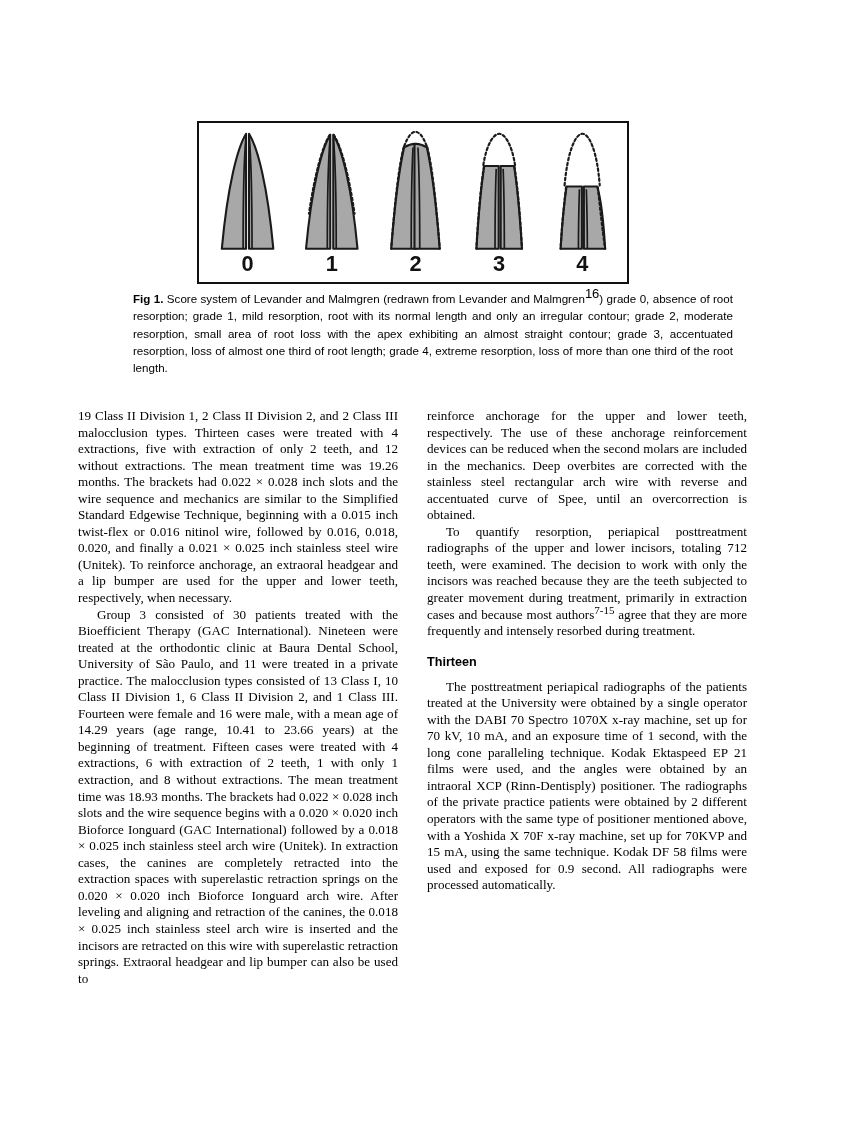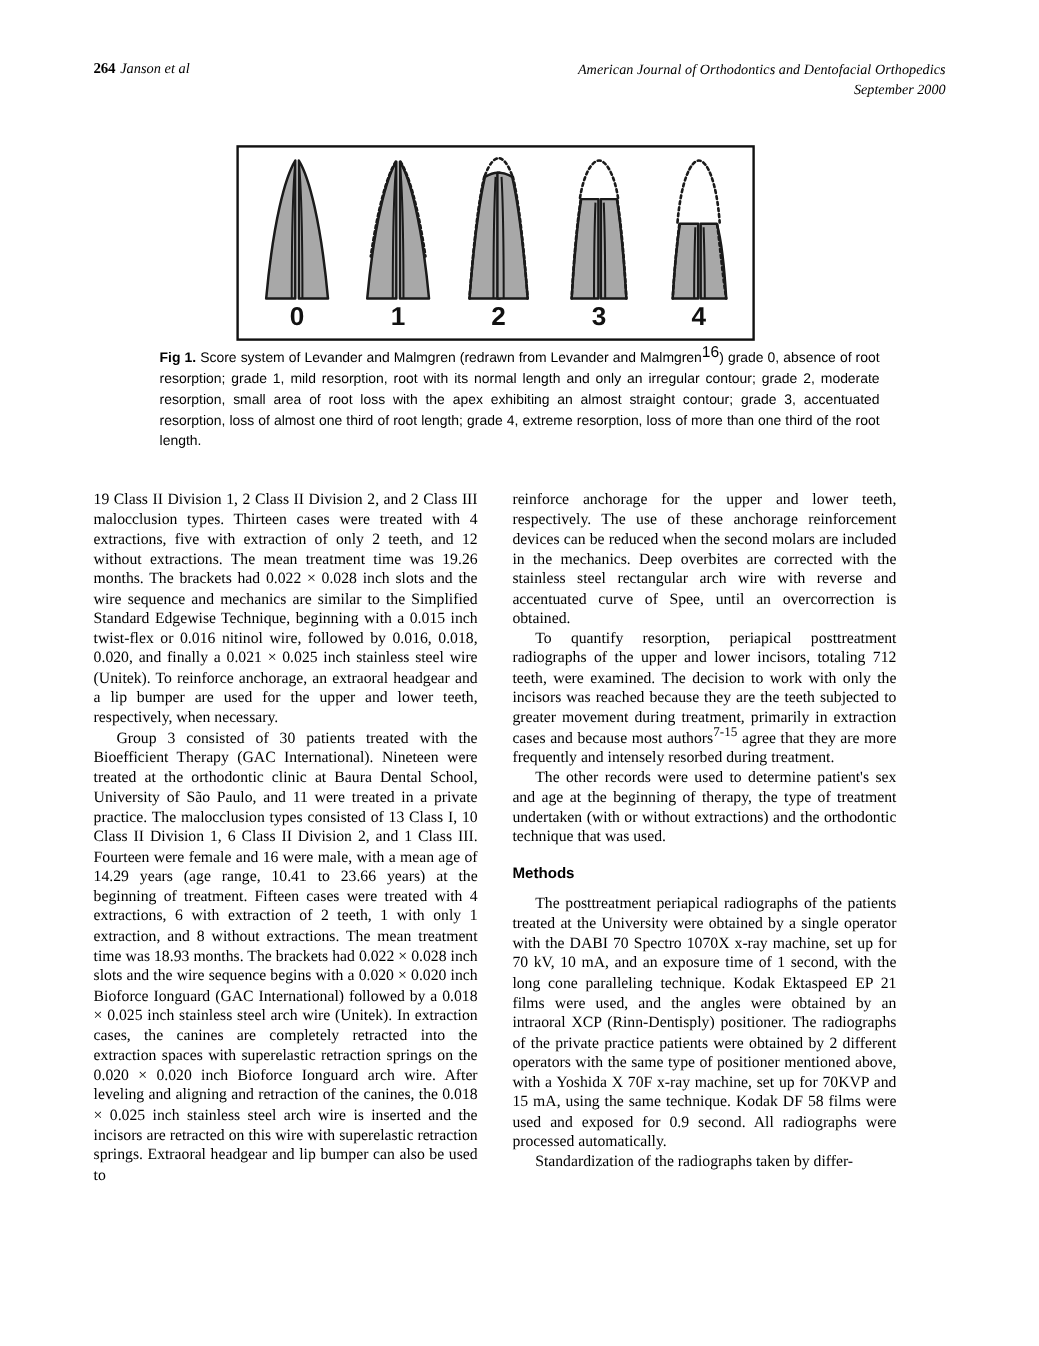--- a/index.html
+++ b/index.html
@@ -137,29 +137,20 @@
     margin: 15px 0 9px 0;
     line-height: 15px;
     text-align: left;
   }
 </style>
 </head>
 <body>
 
 <div class="page">
 
-  <div class="runhead">
-    <div class="runhead-left">
-      <span class="runhead-pageno">264</span><span class="runhead-authors">Janson et al</span>
-    </div>
-    <div class="runhead-right">
-      <span class="jname">American Journal of Orthodontics and Dentofacial Orthopedics</span>
-      <span class="jdate">September 2000</span>
-    </div>
-  </div>
 
   <div class="figure-box">
     <div class="figure-inner">
       <svg class="figure-svg" viewBox="0 0 426 157" preserveAspectRatio="none">
         <defs>
           <style>
             .tf { fill: #a8a8a8; stroke: #1a1a1a; stroke-width: 2.1; stroke-linejoin: round; }
             .cn { fill: none; stroke: #1a1a1a; stroke-width: 1.7; }
             .dt { fill: none; stroke: #1a1a1a; stroke-width: 2.2; stroke-dasharray: 2.6 2.6; stroke-linecap: round; }
             .gl { font-family: "Liberation Sans", sans-serif; font-size: 22px; font-weight: bold; fill: #111; text-anchor: middle; }
@@ -226,19 +217,17 @@
   </div>
 
   <div class="col col-left">
     <p class="noindent">19 Class II Division 1, 2 Class II Division 2, and 2 Class III malocclusion types. Thirteen cases were treated with 4 extractions, five with extraction of only 2 teeth, and 12 without extractions. The mean treatment time was 19.26 months. The brackets had 0.022 × 0.028 inch slots and the wire sequence and mechanics are similar to the Simplified Standard Edgewise Technique, beginning with a 0.015 inch twist-flex or 0.016 nitinol wire, followed by 0.016, 0.018, 0.020, and finally a 0.021 × 0.025 inch stainless steel wire (Unitek). To reinforce anchorage, an extraoral headgear and a lip bumper are used for the upper and lower teeth, respectively, when necessary.</p>
     <p>Group 3 consisted of 30 patients treated with the Bioefficient Therapy (GAC International). Nineteen were treated at the orthodontic clinic at Baura Dental School, University of São Paulo, and 11 were treated in a private practice. The malocclusion types consisted of 13 Class I, 10 Class II Division 1, 6 Class II Division 2, and 1 Class III. Fourteen were female and 16 were male, with a mean age of 14.29 years (age range, 10.41 to 23.66 years) at the beginning of treatment. Fifteen cases were treated with 4 extractions, 6 with extraction of 2 teeth, 1 with only 1 extraction, and 8 without extractions. The mean treatment time was 18.93 months. The brackets had 0.022 × 0.028 inch slots and the wire sequence begins with a 0.020 × 0.020 inch Bioforce Ionguard (GAC International) followed by a 0.018 × 0.025 inch stainless steel arch wire (Unitek). In extraction cases, the canines are completely retracted into the extraction spaces with superelastic retraction springs on the 0.020 × 0.020 inch Bioforce Ionguard arch wire. After leveling and aligning and retraction of the canines, the 0.018 × 0.025 inch stainless steel arch wire is inserted and the incisors are retracted on this wire with superelastic retraction springs. Extraoral headgear and lip bumper can also be used to</p>
   </div>
 
   <div class="col col-right">
     <p class="noindent">reinforce anchorage for the upper and lower teeth, respectively. The use of these anchorage reinforcement devices can be reduced when the second molars are included in the mechanics. Deep overbites are corrected with the stainless steel rectangular arch wire with reverse and accentuated curve of Spee, until an overcorrection is obtained.</p>
     <p><span>To quantify resorption, periapical posttreatment radiographs of the upper and lower incisors, totaling 712 teeth, were examined. The decision to work with only the incisors was reached because they are the teeth subjected to greater movement during treatment, primarily in extraction cases and because most authors</span><sup>7-15</sup><span> agree that they are more frequently and intensely resorbed during treatment.</span></p>
-    <p>The other records were used to determine patient's sex and age at the beginning of therapy, the type of treatment undertaken (with or without extractions) and the orthodontic technique that was used.</p>
-    <h3 class="section-head">Methods</h3>
+    <h3 class="section-head">Thirteen</h3>
     <p>The posttreatment periapical radiographs of the patients treated at the University were obtained by a single operator with the DABI 70 Spectro 1070X x-ray machine, set up for 70 kV, 10 mA, and an exposure time of 1 second, with the long cone paralleling technique. Kodak Ektaspeed EP 21 films were used, and the angles were obtained by an intraoral XCP (Rinn-Dentisply) positioner. The radiographs of the private practice patients were obtained by 2 different operators with the same type of positioner mentioned above, with a Yoshida X 70F x-ray machine, set up for 70KVP and 15 mA, using the same technique. Kodak DF 58 films were used and exposed for 0.9 second. All radiographs were processed automatically.</p>
-    <p>Standardization of the radiographs taken by differ-</p>
   </div>
 
 </div>
 
 </body></html>

